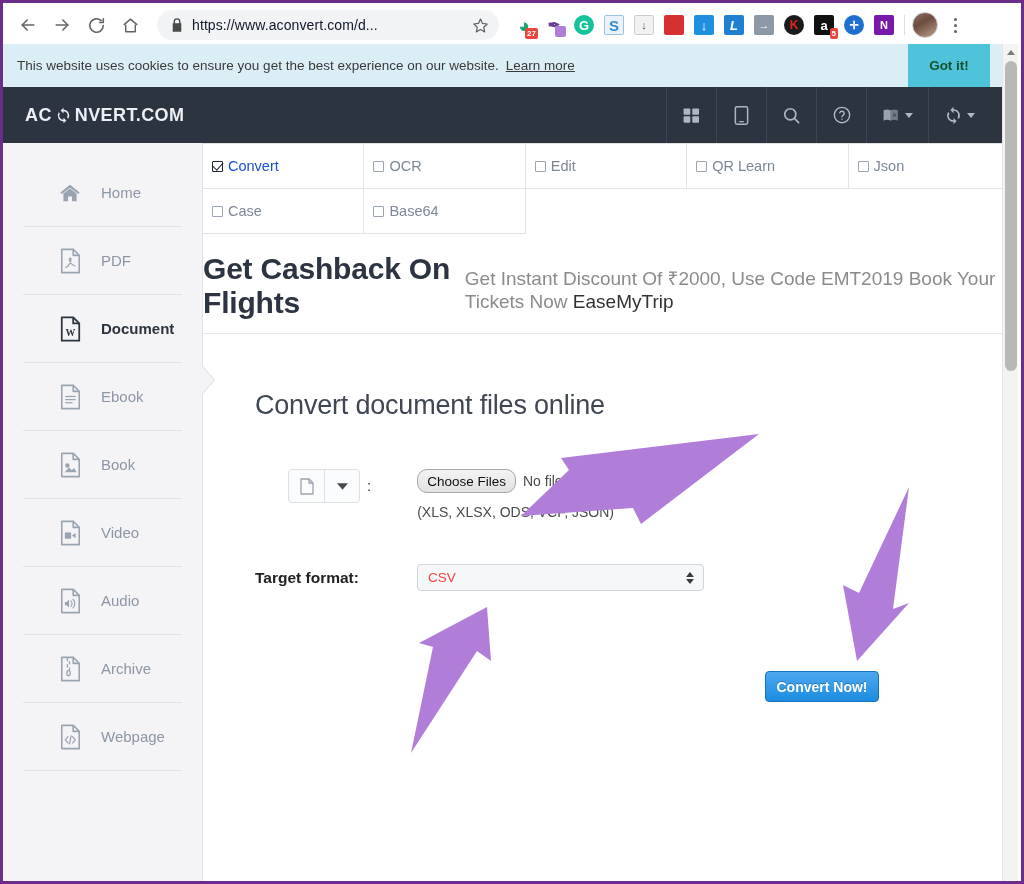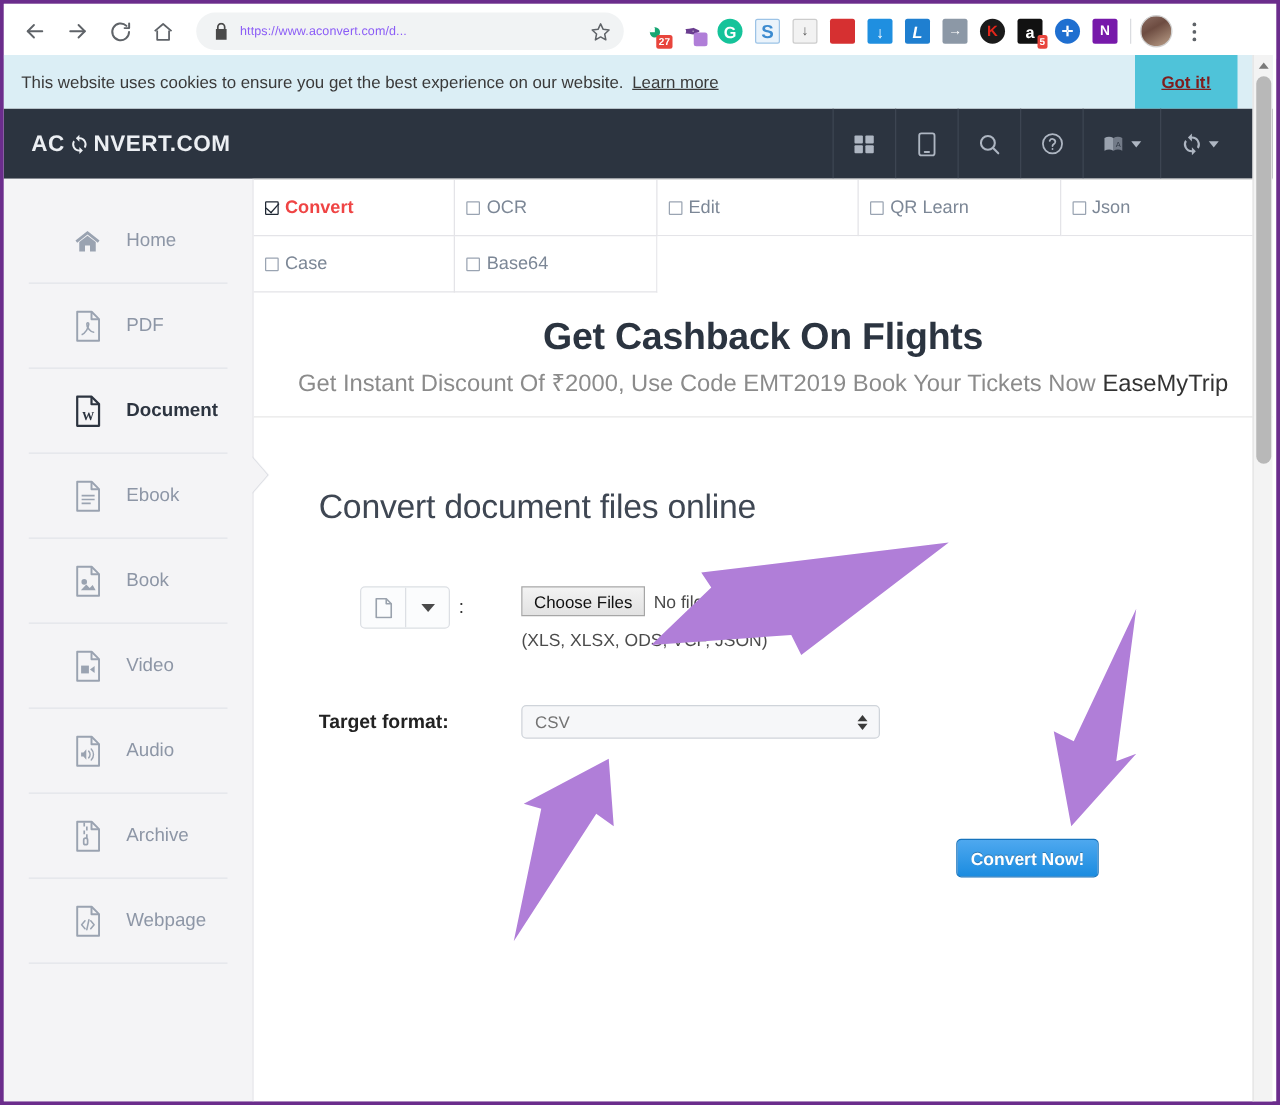--- a/index.html
+++ b/index.html
@@ -41,22 +41,22 @@
     width: 342px; height: 30px;
     margin-left: 10px;
     background: #f1f3f4;
     border-radius: 15px;
     display: flex; align-items: center;
     padding: 0 10px 0 14px;
     gap: 9px;
   }
   .omnibox .url {
     flex: 1 1 auto;
-    font-size: 10px;
-    color: #8b5cf6;
+    font-size: 14px;
+    color: #0f172a;
     white-space: nowrap; overflow: hidden;
     letter-spacing: .1px;
   }
   .lock-icon { flex: 0 0 auto; color: #4a4a4a; display:flex; }
   .star-icon { flex: 0 0 auto; color: #5f6368; display:flex; }
 
   .ext-strip {
     display: flex; align-items: center;
     margin-left: 10px;
     gap: 0px;
@@ -109,23 +109,23 @@
     font-size: 13.5px; color: #3a3a3a;
   }
   .cookie-link {
     margin-left: 7px;
     font-size: 13.5px; color: #3a3a3a;
     text-decoration: underline;
   }
   .cookie-btn {
     position: absolute; right: 28px; top: 0;
     width: 82px; height: 43px;
-    background: #4fc3d9; color: #7f1d1d;
+    background: #4fc3d9; color: #14532d;
     font-size: 13.5px; font-weight: bold;
-    display: flex; align-items: center; justify-content: center; text-decoration: underline;
+    display: flex; align-items: center; justify-content: center;
   }
 
   
   .site-header {
     position: absolute; top: 84px; left: 0;
     width: 1015px; height: 56px;
     background: #2c3440;
     display: flex; align-items: center;
   }
   .brand {
@@ -198,36 +198,36 @@
     display: flex; align-items: center;
     padding-left: 9px; gap: 5px;
     font-size: 14.5px; color: #7c8796;
   }
   .tab .cb {
     width: 11px; height: 11px; flex:0 0 11px;
     border: 1.4px solid #9aa4b2; border-radius: 1px;
     display: flex; align-items: center; justify-content: center;
     position: relative;
   }
-  .tab.active { color: #ef4444; font-weight: bold; }
+  .tab.active { color: #1d4ed8; font-weight: normal; }
   .tab.active .cb { border-color: #1f2733; }
   .tab.active .cb:after {
     content: ""; position: absolute;
     left: 2px; top: -2px;
     width: 5px; height: 9px;
     border: solid #1f2733; border-width: 0 1.7px 1.7px 0;
     transform: rotate(42deg);
   }
   .tab.blank { border-right: none; border-bottom: none; background:#fff; }
 
   
   .top-ad {
     height: 100px;
     border-bottom: 1px solid #e8e8e8;
-    display: flex; flex-direction: column;
+    display: flex; flex-direction: row;
     align-items: center; justify-content: center;
     padding-top: 4px;
   }
   .top-ad .h {
     font-size: 30px; font-weight: bold; color: #2b3440;
     letter-spacing: -.2px;
   }
   .top-ad .s {
     margin-top: 6px;
     font-size: 19px; color: #8b8b8b;
@@ -255,42 +255,42 @@
     color: #9aa2ad;
   }
   .fmt-picker .b { border-left: 1px solid #dcdfe4; }
   .colon { margin: 8px 0 0 7px; font-size: 15px; color: #333; }
 
   .file-block { margin-left: 46px; }
   .choose-row { display: flex; align-items: center; gap: 7px; }
   .choose-btn {
     height: 24px; padding: 0 9px;
     background: linear-gradient(#f3f3f3,#e2e2e2);
-    border: 1px solid #a6a6a6; border-radius: 0;
+    border: 1px solid #a6a6a6; border-radius: 10px;
     font-size: 13.5px; color: #0f0f0f;
     display: flex; align-items: center;
     font-family: "Liberation Sans", sans-serif;
   }
   .no-file { font-size: 14px; color: #4a4a4a; }
   .hint { margin-top: 11px; font-size: 14px; color: #4b4b4b; }
 
   .row-target {
     margin-top: 44px;
     display: flex; align-items: center;
   }
   .row-target .lbl {
     width: 162px; font-size: 15.5px; color: #222; font-weight: bold;
   }
   .select-box {
     width: 287px; height: 27px;
     border: 1px solid #cfd4da; border-radius: 4px;
     background: #f6f7f9;
     display: flex; align-items: center;
     padding: 0 8px 0 10px;
-    font-size: 13.5px; color: #737373;
+    font-size: 13.5px; color: #ef4444;
     position: relative;
   }
   .select-box .arrows {
     position: absolute; right: 9px; top: 50%;
     transform: translateY(-50%);
     display: flex; flex-direction: column; gap: 2px; align-items:center;
   }
   .ar-up { width:0;height:0;border-left:4px solid transparent;border-right:4px solid transparent;border-bottom:5px solid #3a3a3a; }
   .ar-dn { width:0;height:0;border-left:4px solid transparent;border-right:4px solid transparent;border-top:5px solid #3a3a3a; }
 

